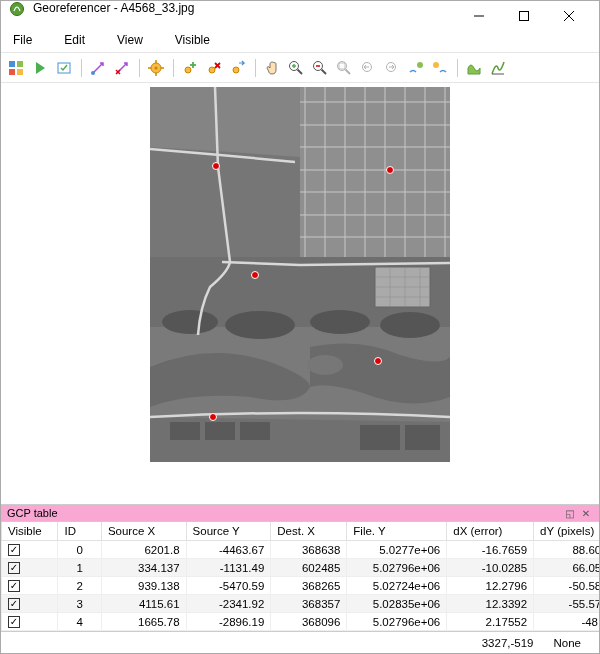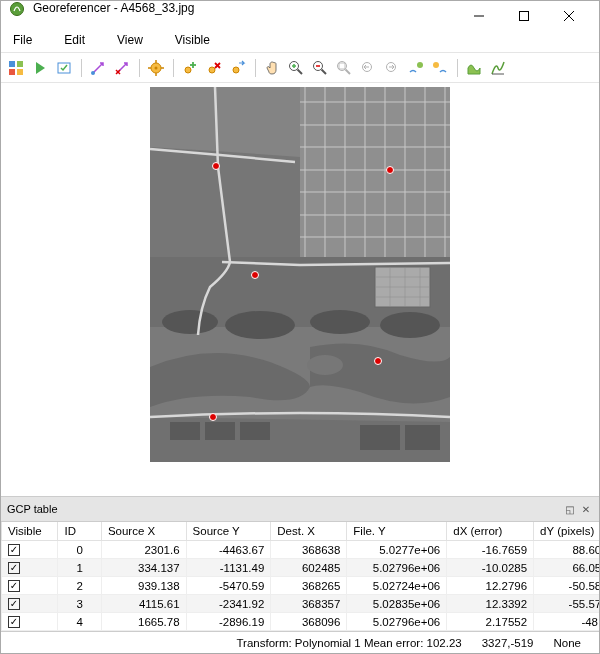--- a/index.html
+++ b/index.html
@@ -11,21 +11,21 @@
   .menubar { height: 22px; display: flex; align-items: flex-start; padding: 0 4px; border-bottom: 1px solid #e5e5e5; gap: 16px; }
   .menubar .menuitem { padding: 2px 8px; cursor: default; }
   .toolbar { height: 30px; display: flex; align-items: center; padding: 2px 4px; border-bottom: 1px solid #e5e5e5; gap: 2px; }
   .tbtn { width: 22px; height: 22px; display: flex; align-items: center; justify-content: center; border: 1px solid transparent; }
   .tsep { width: 8px; height: 22px; display: flex; align-items: center; justify-content: center; }
   .tsep::before { content: ""; width: 1px; height: 18px; background: #ccc; }
   .canvas { flex: 1; background: #fff; position: relative; overflow: hidden; display: flex; align-items: flex-start; justify-content: center; }
   .aerial { width: 300px; height: 375px; margin-top: 4px; position: relative; background: #888; }
   .aerial svg { position: absolute; inset: 0; }
   .gcp-dot { position: absolute; width: 8px; height: 8px; background: #d00; border: 1px solid #fff; border-radius: 50%; transform: translate(-50%,-50%); }
-  .panel-header { height: 26px; display: flex; align-items: center; padding: 0 6px; border-top: 1px solid #ccc; border-bottom: 1px solid #ccc; background: #e5e5e5; font-size: 11px; }
+  .panel-header { height: 18px; display: flex; align-items: center; padding: 0 6px; border-top: 1px solid #ccc; border-bottom: 1px solid #ccc; background: #f9a8d4; font-size: 11px; }
   .panel-header .sp { flex: 1; }
   .panel-header .pbtn { width: 14px; height: 14px; font-size: 10px; display: flex; align-items: center; justify-content: center; margin-left: 2px; color: #555; }
   .gcp-scroll { overflow-x: auto; overflow-y: hidden; }
   .gcp-table { border-collapse: collapse; font-size: 11.5px; min-width: 620px; }
   .gcp-table th { background: #fff; border: 1px solid #e1e1e1; border-top: none; padding: 3px 6px; font-weight: normal; text-align: left; white-space: nowrap; }
   .gcp-table td { border: 1px solid #eee; padding: 2px 6px; text-align: right; white-space: nowrap; }
   .gcp-table tr.alt td { background: #f4f4f4; }
   .gcp-table td.vis { text-align: left; width: 40px; }
   .gcp-table td.id { text-align: center; width: 40px; }
   .chk { display: inline-block; width: 12px; height: 12px; border: 1px solid #333; font-size: 10px; line-height: 10px; text-align: center; }
@@ -286,21 +286,21 @@
     <th class="w-dx">Dest. X</th>
     <th class="w-dy">File. Y</th>
     <th class="w-dxp">dX (error)</th>
     <th class="w-dyp">dY (pixels)</th>
   </tr>
       </thead>
   <tbody id="gcp-body">
         <tr>
           <td class="vis"><span class="chk">✓</span></td>
           <td class="id">0</td>
-          <td>2301.6</td>
+          <td>6201.8</td>
           <td>-4463.67</td>
           <td>368638</td>
           <td>5.0277e+06</td>
           <td>-16.7659</td>
           <td>88.6031</td>
         </tr>
         <tr class="alt">
           <td class="vis"><span class="chk">✓</span></td>
           <td class="id">1</td>
           <td>334.137</td>
@@ -339,16 +339,15 @@
           <td>5.02796e+06</td>
           <td>2.17552</td>
           <td>-48.49</td>
         </tr>
       </tbody>
 </table>
 </div>
 
 <div class="statusbar">
   <span class="sp"></span>
-  <span class="cell">Transform: Polynomial 1 Mean error: 102.23</span>
   <span class="cell">3327,-519</span>
   <span class="cell">None</span>
 </div>
 
 </body></html>

